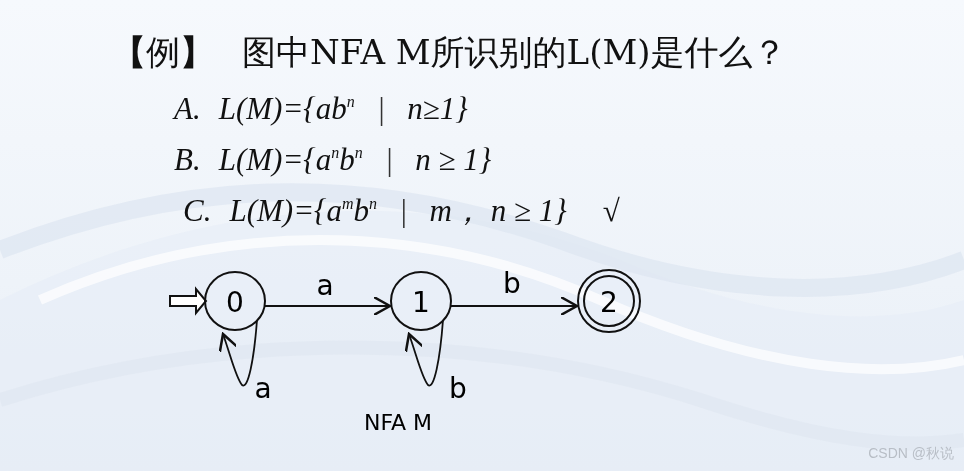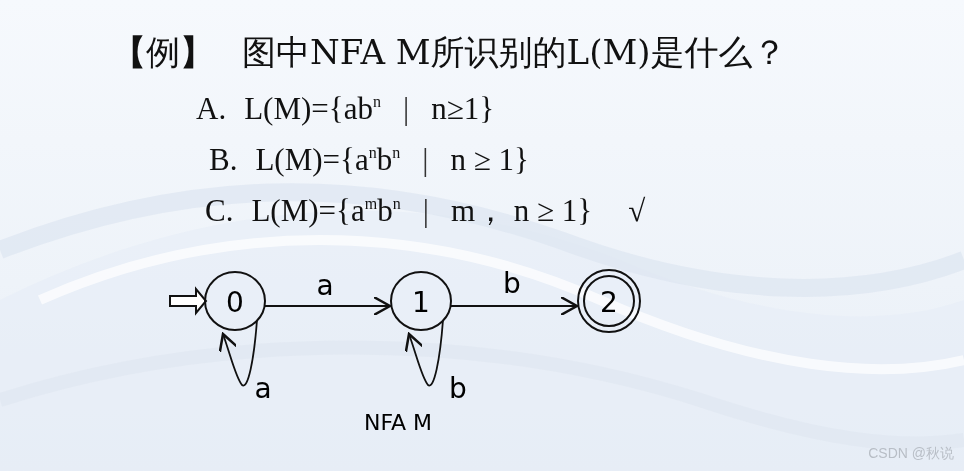--- a/index.html
+++ b/index.html
@@ -10,28 +10,29 @@
     color:#111;
   }
   .bg-swoosh { position:absolute; inset:0; pointer-events:none; }
   .title {
     position:absolute; left:112px; top:30px;
     font-size:34px; line-height:44px; white-space:nowrap; letter-spacing:0px;
   }
   .title .bracket { font-weight:bold; }
   .title .gap { display:inline-block; width:28px; }
   .option {
-    position:absolute; left:196px; font-size:31px; line-height:40px; white-space:nowrap;
+    position:absolute; left:174px; font-size:31px; line-height:40px; white-space:nowrap;
     font-family: "Liberation Serif", "DejaVu Serif", serif;
+    font-style: italic;
   }
   .option sup { font-size:16px; vertical-align: 12px; }
   .option .sp { display:inline-block; width:18px; }
   .option .bar { display:inline-block; margin:0 22px; color:#333; }
   .opt-a { top:82px; }
-  .opt-b { top:133px;margin-left:13px; }
+  .opt-b { top:133px; }
   .opt-c { top:184px;margin-left:9px; }
   .check { margin-left:36px; }
   .diagram { position:absolute; left:0; top:0; }
   .diagram text { font-family: "DejaVu Sans", "Liberation Sans", sans-serif; }
   .watermark {
     position:absolute; right:10px; bottom:8px; font-size:14px; color:#b8bec6;
     font-family: "Liberation Sans", "DejaVu Sans", sans-serif;
     margin-top: 48px;
   }
 </style>

